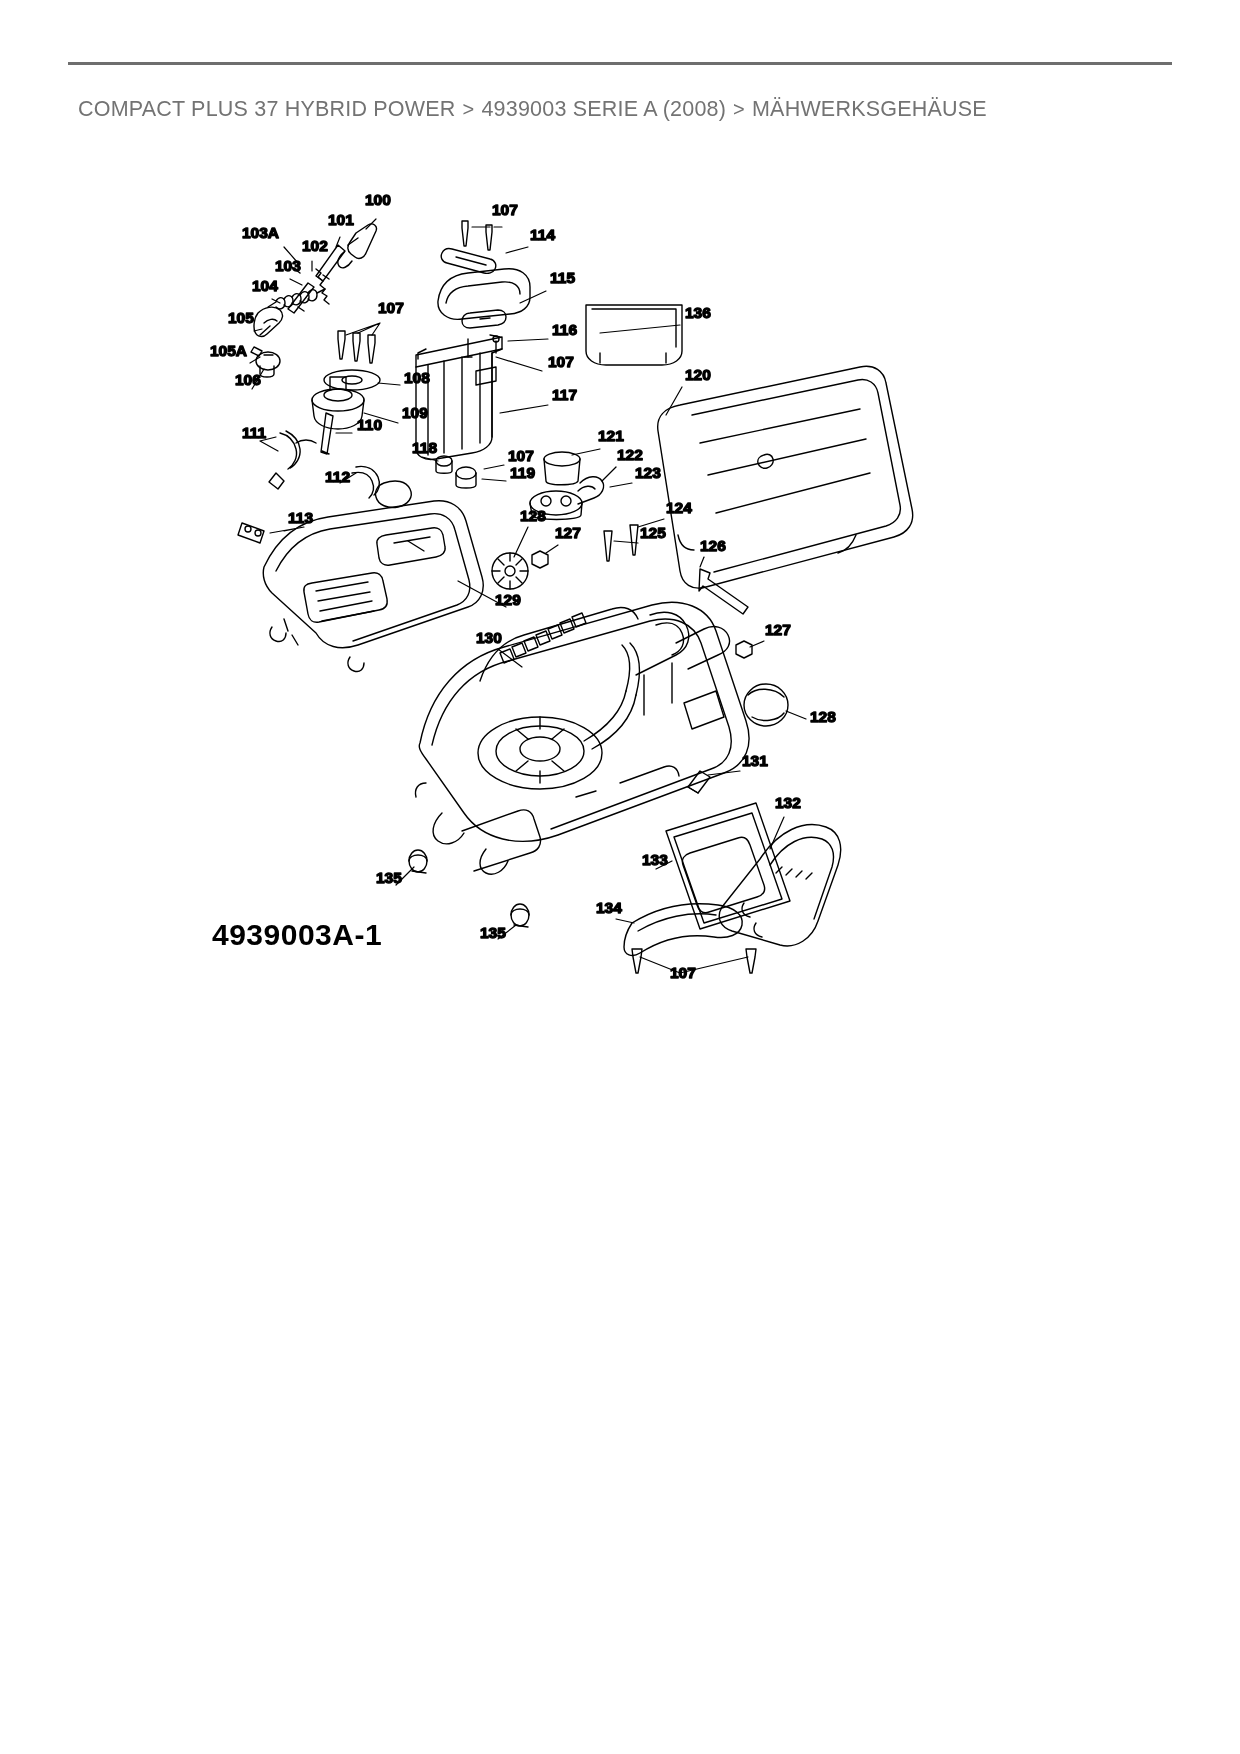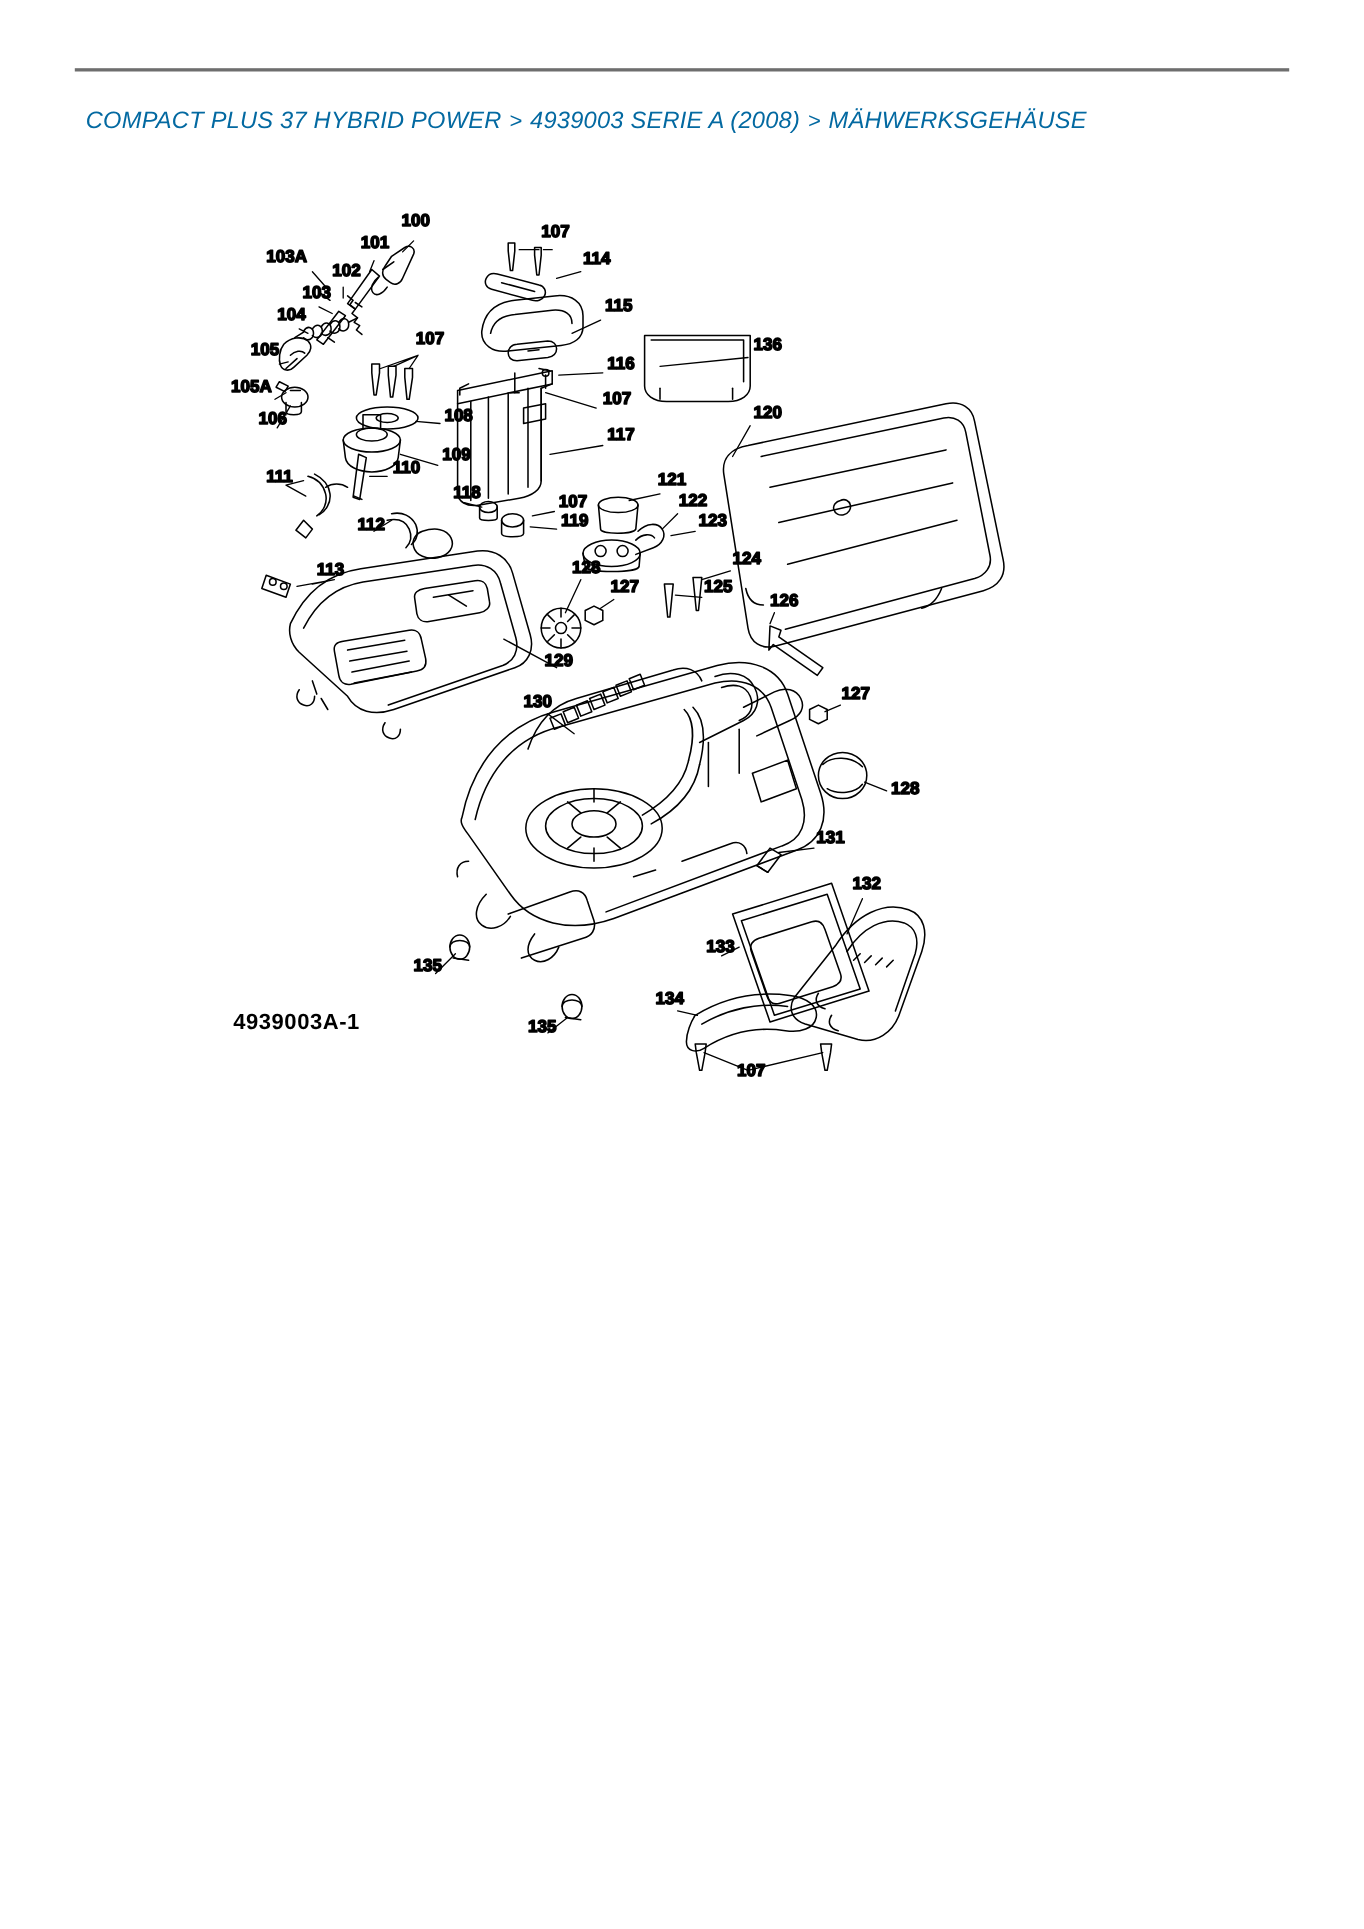--- a/index.html
+++ b/index.html
@@ -29,43 +29,42 @@
     height: 3px;
     background: #6e6e6e;
   }
   .breadcrumb {
     position: absolute;
     left: 78px;
     top: 97px;
     font-size: 21.5px;
     letter-spacing: 0.2px;
     white-space: nowrap;
-    color: #0369a1;
-    font-style: italic;
+    color: #737373;
   }
   .breadcrumb .sep {
     padding: 0 7px;
     font-size: 20px;
   }
   .diagram-wrap {
     position: absolute;
     left: 180px;
     top: 135px;
     width: 900px;
     height: 840px;
     margin-top: 48px;
   }
   .diagram-wrap svg {
     display: block;
   }
   .plate-code {
     position: absolute;
     left: 212px;
     top: 918px;
-    font-size: 20px;
+    font-size: 30px;
     font-weight: bold;
     letter-spacing: 0.5px;
     color: #000;
   }
   
   text.callout {
     font-family: "Liberation Sans", sans-serif;
     font-size: 15.5px;
     font-weight: bold;
     fill: #000;

